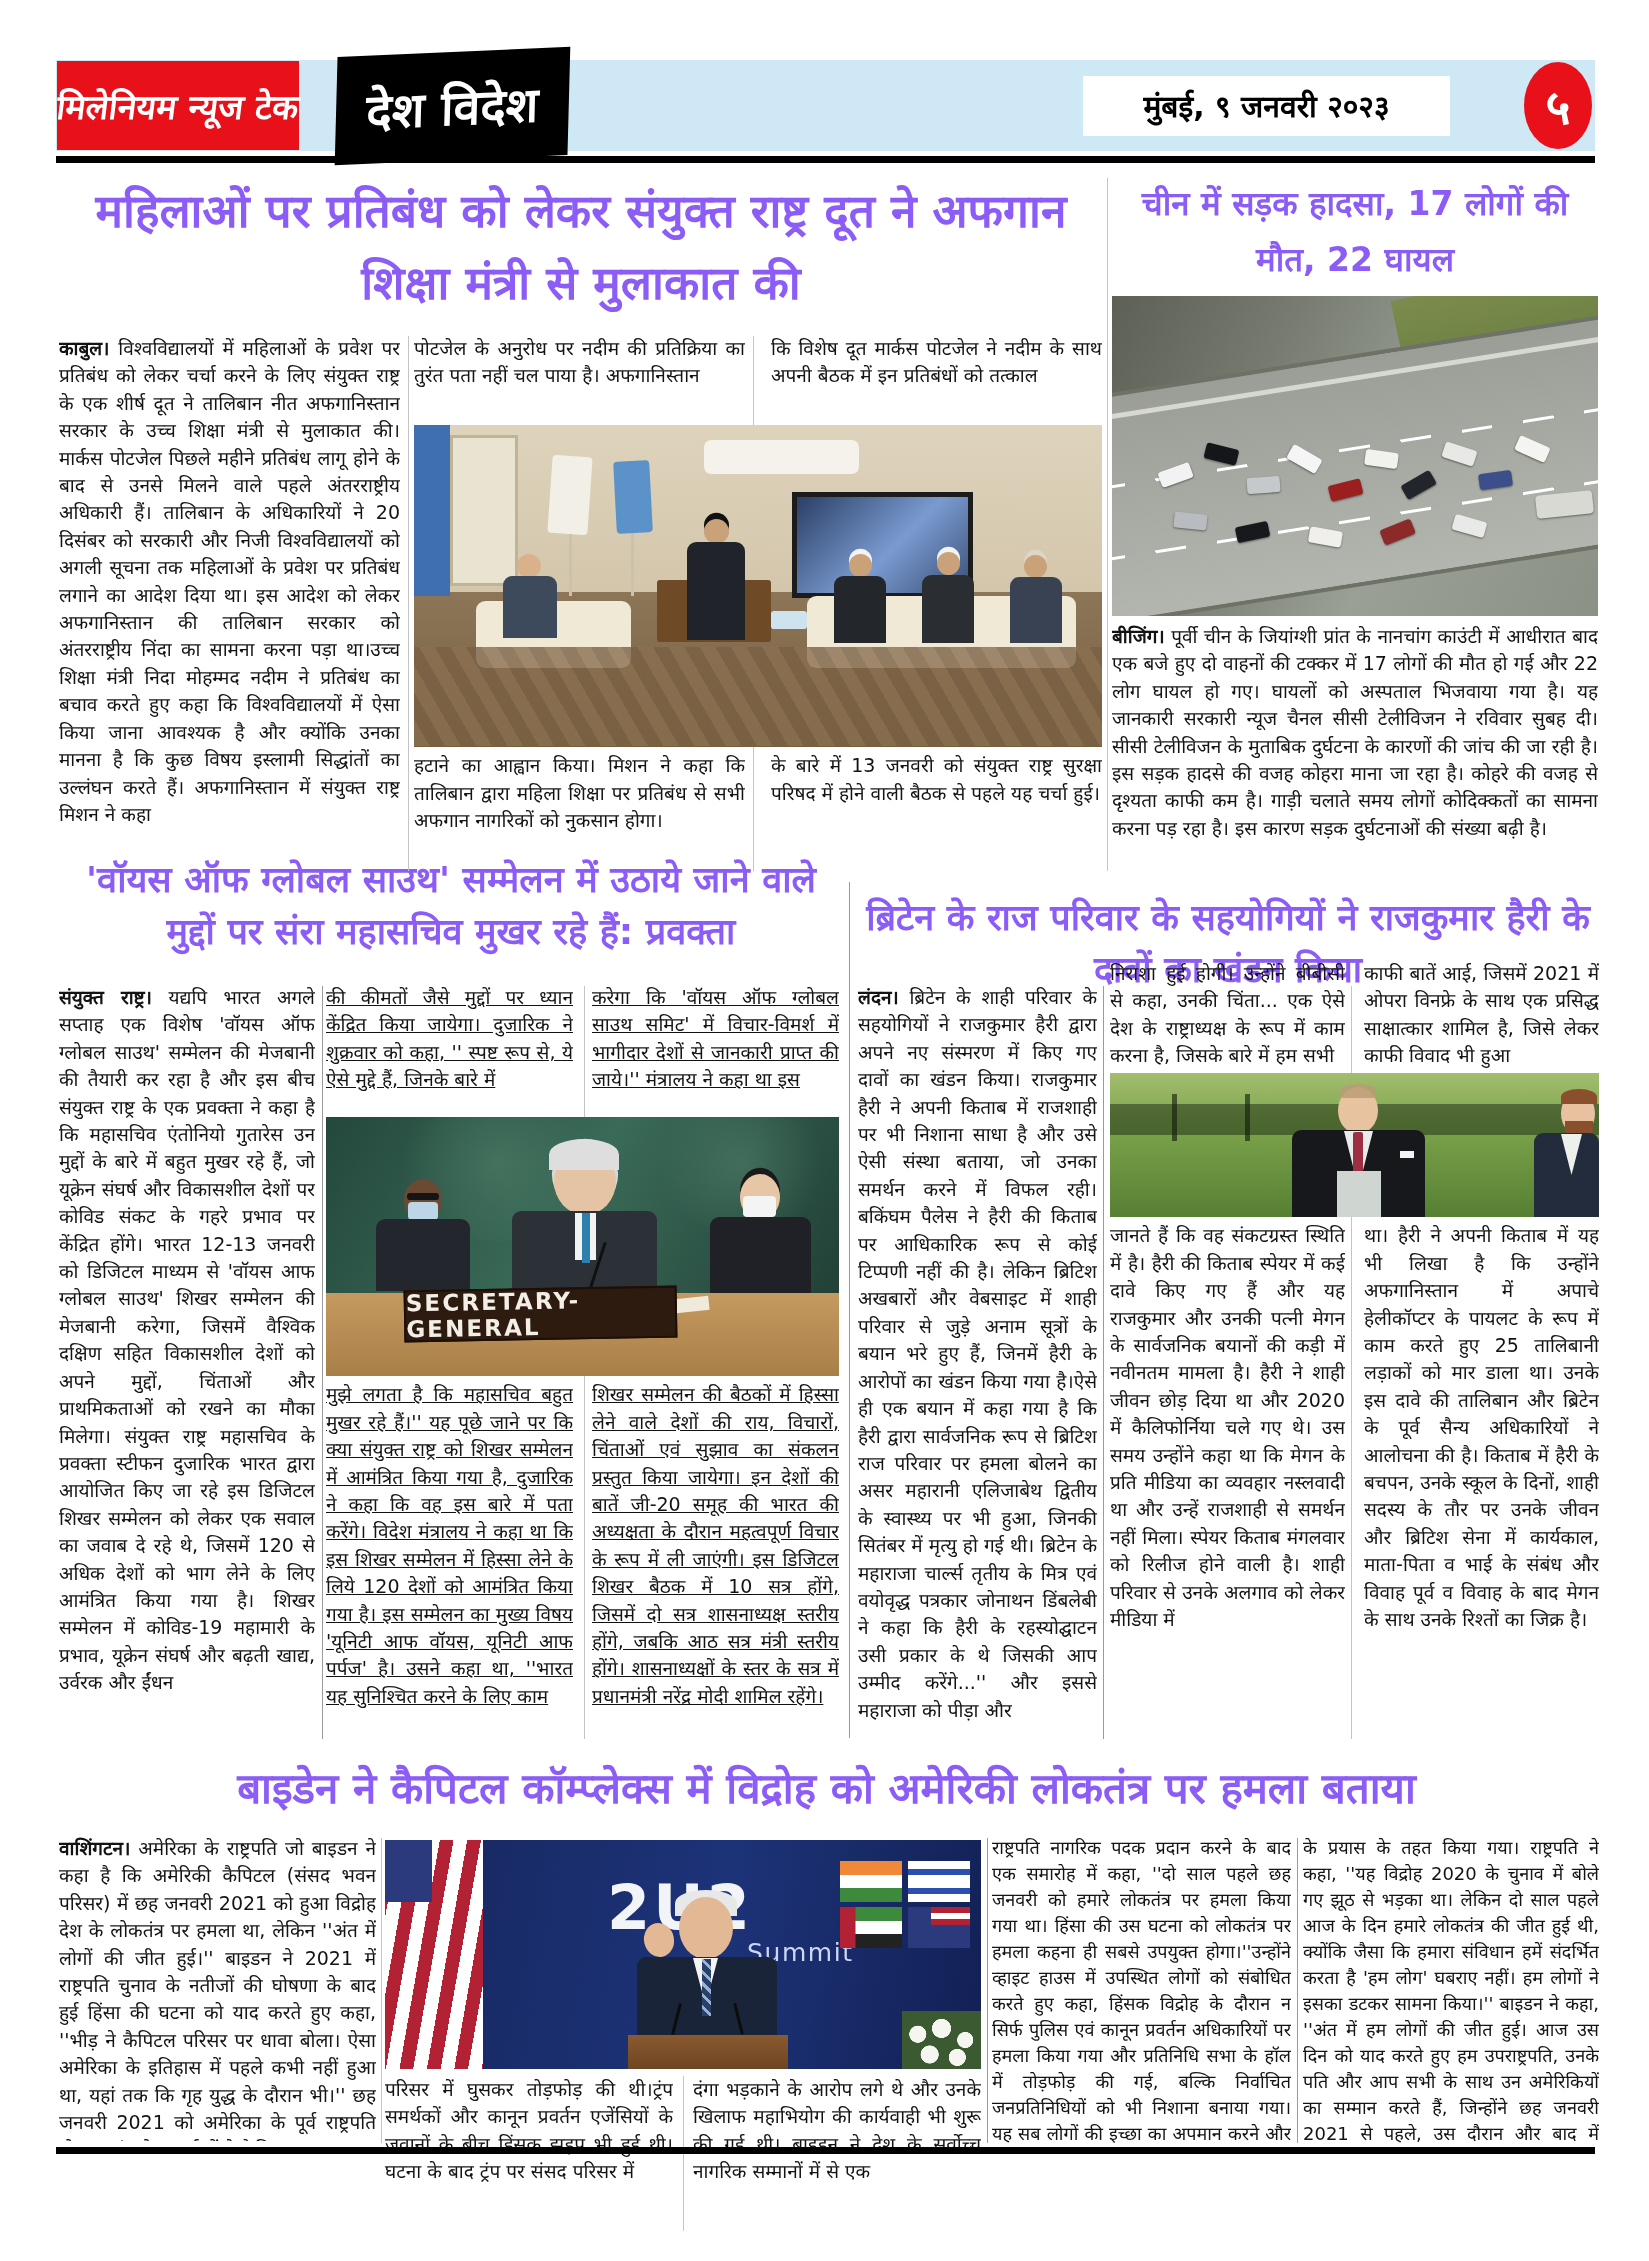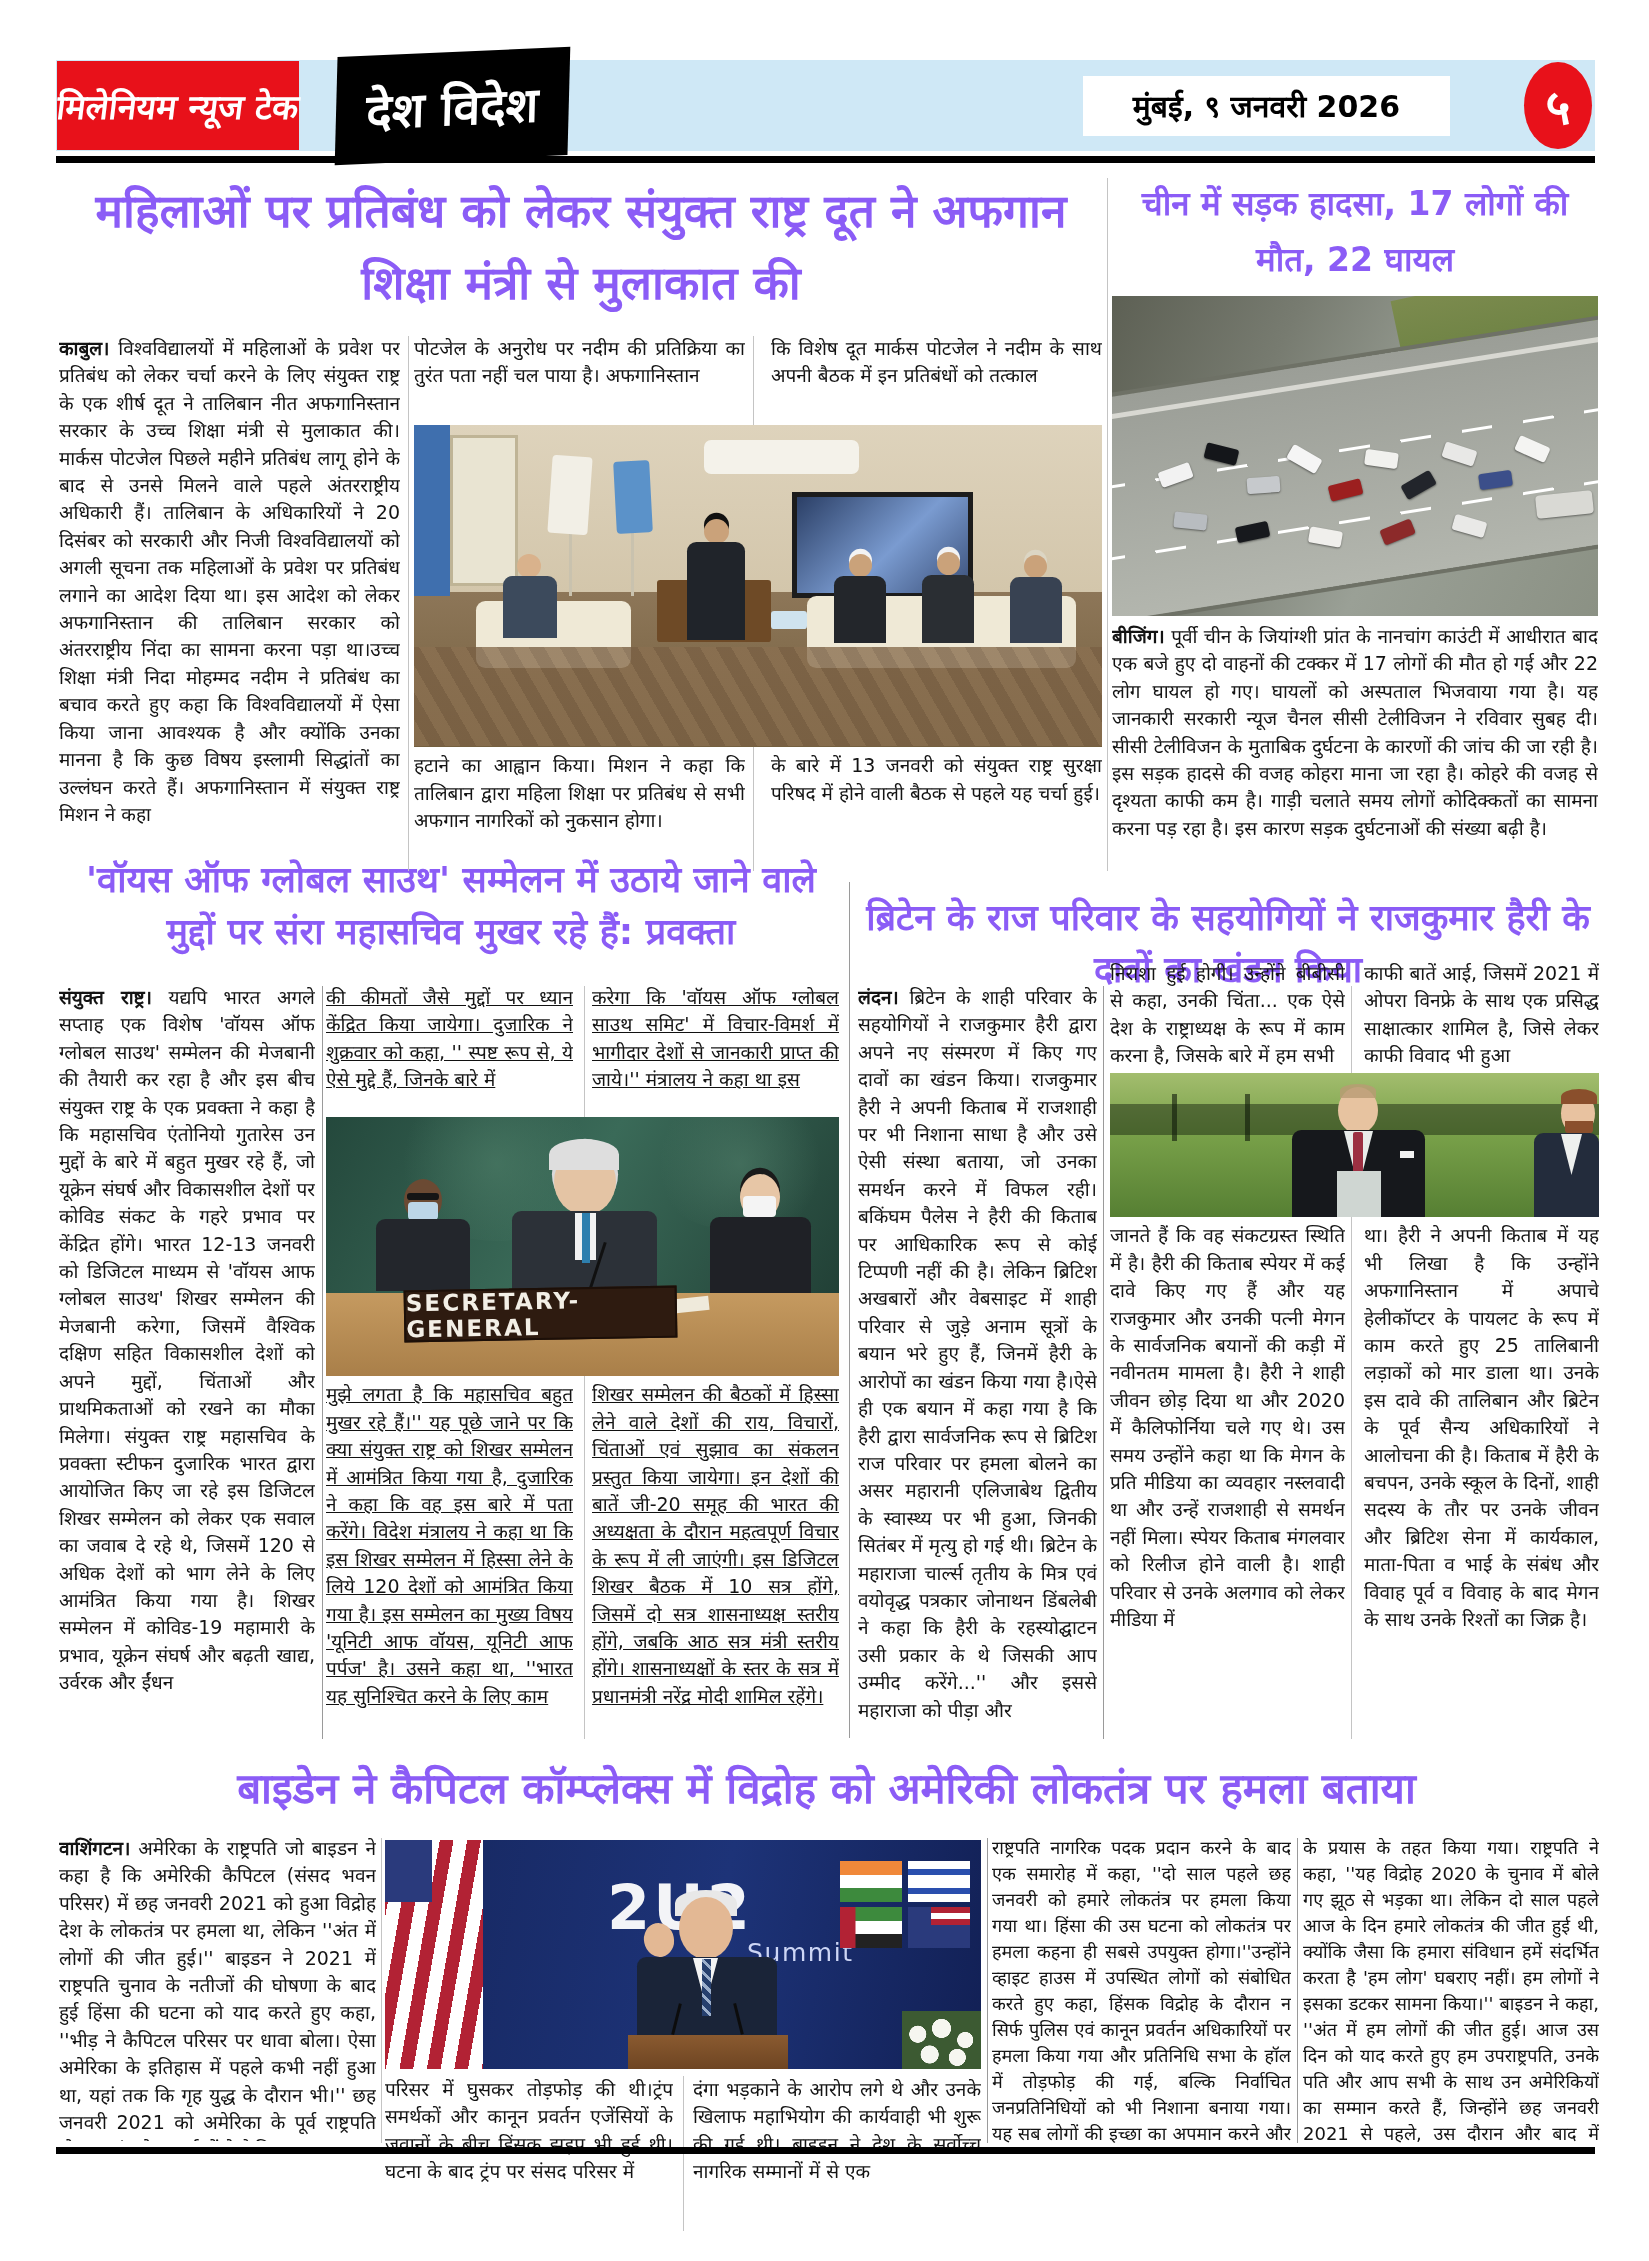--- a/index.html
+++ b/index.html
@@ -24,21 +24,21 @@
 <div id="page">
 
   <div class="abs" style="left:56px;top:60px;width:1539px;height:91px;background:#cfe8f6;">
     <div class="abs" style="left:1px;top:1px;width:242px;height:89px;background:#e8111a;display:flex;align-items:center;justify-content:center;">
       <span style="color:#fff;font-weight:bold;font-size:34px;transform:skewX(-7deg);white-space:nowrap;">मिलेनियम न्यूज टेक</span>
     </div>
     <div class="abs" style="left:280px;top:-8.3px;width:233px;height:108px;background:#000;transform:rotate(-2.5deg) skewX(-4deg);display:flex;align-items:center;justify-content:center;">
       <span style="color:#fff;font-weight:bold;font-size:48px;white-space:nowrap;">देश विदेश</span>
     </div>
     <div class="abs" style="left:1027px;top:15.5px;width:367px;height:60px;background:#fff;display:flex;align-items:center;justify-content:center;">
-      <span style="color:#000;font-weight:bold;font-size:30px;white-space:nowrap;">मुंबई, ९ जनवरी 2026</span>
+      <span style="color:#000;font-weight:bold;font-size:30px;white-space:nowrap;">मुंबई, ९ जनवरी २०२३</span>
     </div>
     <div class="abs" style="left:1468px;top:2.1px;width:68px;height:87px;background:#e8111a;border-radius:50%;display:flex;align-items:center;justify-content:center;">
       <span style="color:#fff;font-weight:bold;font-size:48px;">५</span>
     </div>
   </div>
   <div class="abs" style="left:56px;top:156px;width:1539px;height:7.2px;background:#000;"></div>
 
   <div class="abs headline" style="left:57px;top:175px;width:1048px;height:150px;font-size:46px;line-height:72px;">महिलाओं पर प्रतिबंध को लेकर संयुक्त राष्ट्र दूत ने अफगान शिक्षा मंत्री से मुलाकात की</div>
 
   <div class="abs body-text" style="left:59px;top:335px;width:341px;height:538px;">

